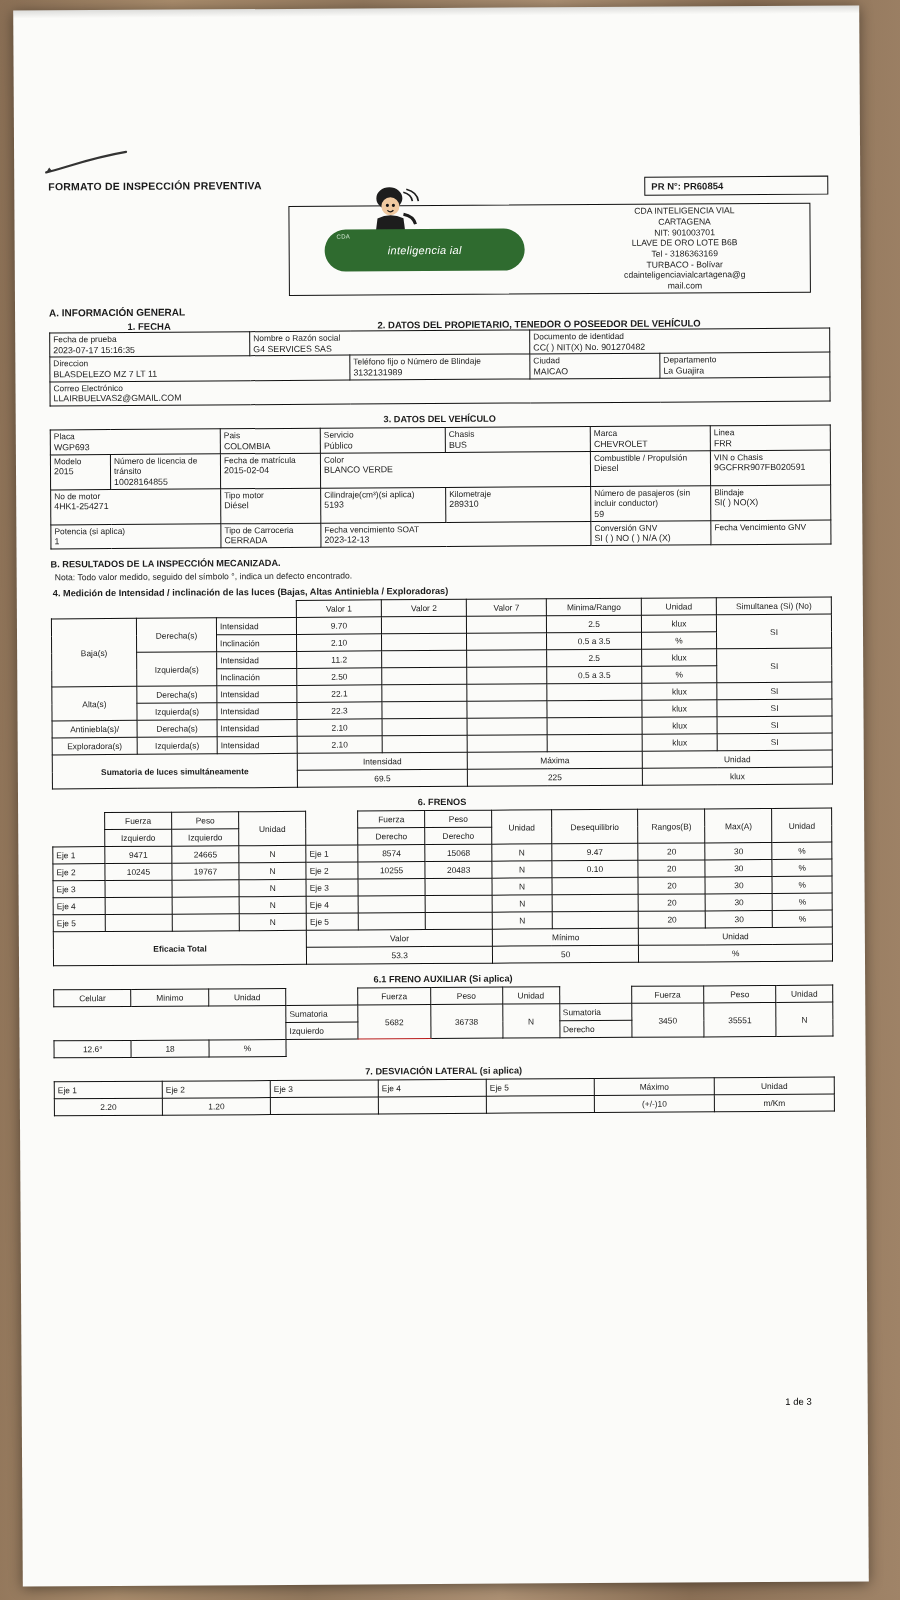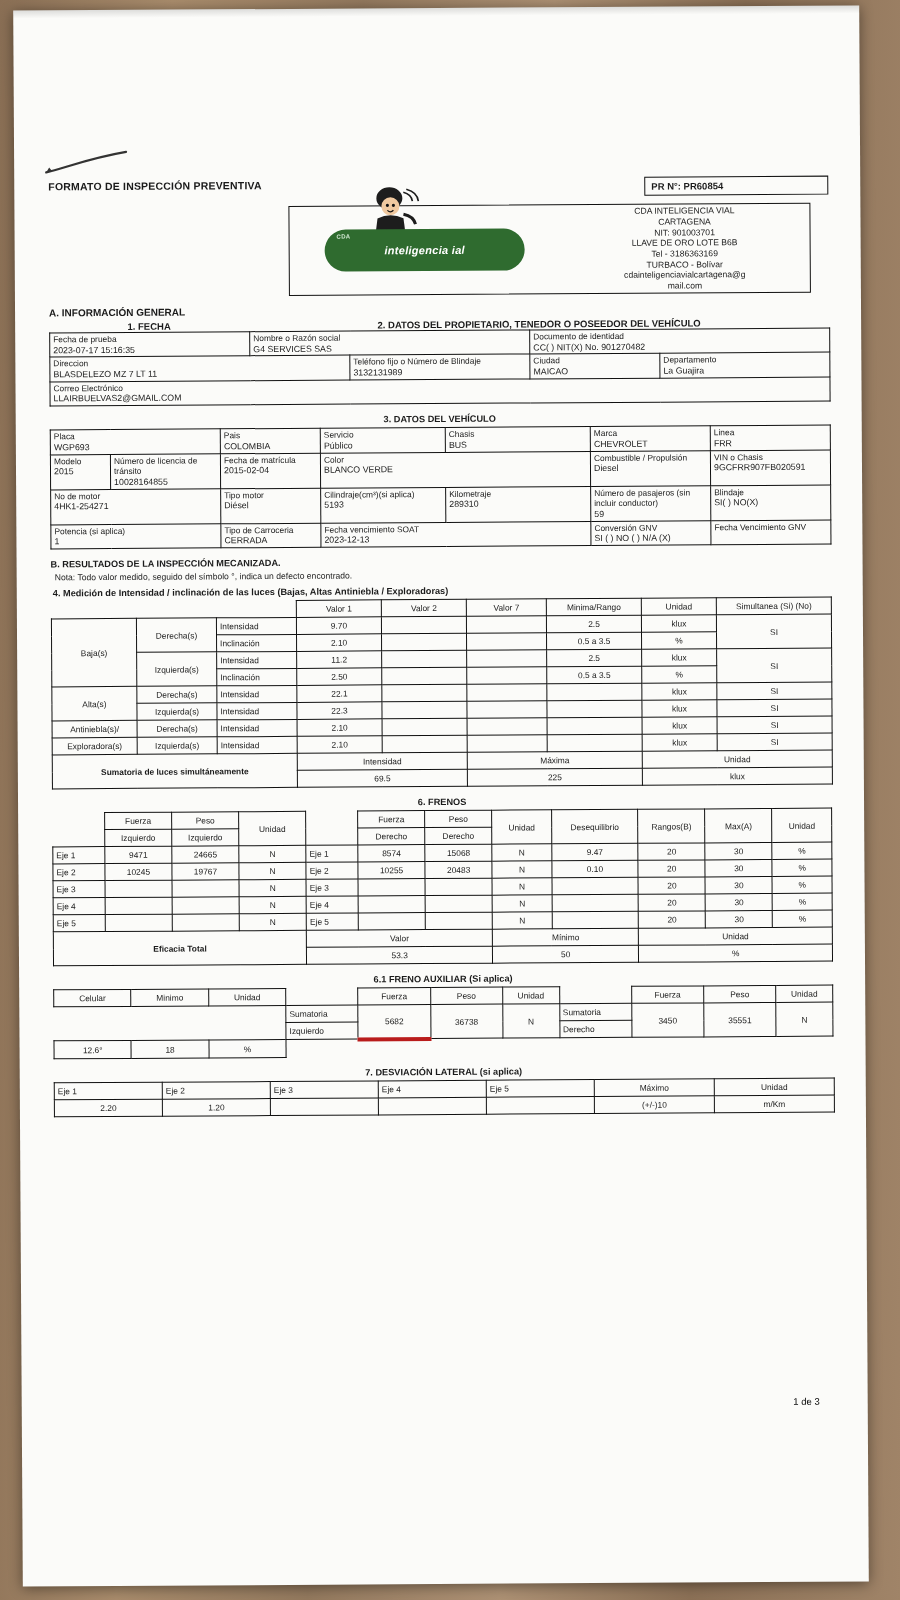--- a/index.html
+++ b/index.html
@@ -45,41 +45,41 @@
     display:flex;align-items:stretch;
     width:520px;margin-left:240px;height:88px;
   }
   .logo-left{width:270px;display:flex;align-items:center;justify-content:center;position:relative;}
   .logo-right{flex:1;display:flex;flex-direction:column;align-items:center;justify-content:center;font-size:8.6px;line-height:1.25;color:#222;text-align:center;}
   .logo-badge{
     position:relative;width:200px;height:42px;border-radius:21px;
     background:#2f6b2f;
     display:flex;align-items:center;justify-content:center;
   }
-  .logo-badge span{color:#fff;font-size:11px;font-style:italic;font-weight:bold;letter-spacing:.3px;}
+  .logo-badge span{color:#fff;font-size:11px;font-style:italic;font-weight:normal;letter-spacing:.3px;}
   .logo-badge .cda{position:absolute;left:12px;top:4px;font-size:6px;color:#cfe6cf;font-style:normal;}
   .mascot{
     position:absolute;left:70px;top:-22px;width:64px;height:60px;
   }
 
   .sec-title{font-size:10px;font-weight:bold;margin:10px 0 3px 0;}
 
   table.g{border-collapse:collapse;width:100%;table-layout:fixed;}
   table.g td{border:1px solid #111;padding:1px 3px;vertical-align:top;font-size:8.6px;line-height:1.25;height:13px;}
   .lbl{font-size:8.4px;}
   .val{font-size:8.8px;}
 
   table.m{border-collapse:collapse;width:100%;table-layout:fixed;}
   table.m td,table.m th{border:1px solid #111;font-size:8.4px;padding:1px 3px;text-align:center;height:14px;font-weight:normal;}
   table.m td.l{text-align:left;}
 
   .note{font-size:8.6px;margin:2px 0 6px 4px;}
   .capt{text-align:center;font-weight:bold;font-size:9.2px;margin:10px 0 3px 0;}
   .capt-l{font-weight:bold;font-size:9.2px;margin:10px 0 3px 0;}
-  .pagenum{position:absolute;right:48px;bottom:175px;font-size:9.5px;}
+  .pagenum{position:absolute;right:56px;bottom:175px;font-size:9.5px;}
   .pen{
     position:absolute;left:30px;top:140px;width:90px;height:26px;
   }
   .shadowtop{position:absolute;left:0;top:0;right:0;height:8px;background:linear-gradient(180deg,rgba(0,0,0,.12),rgba(0,0,0,0));}
 </style>
 </head>
 <body>
 
 <div class="desk"></div>
 <div class="desk2"></div>
@@ -578,21 +578,21 @@
         <td style="border:none"></td>
         <td>Fuerza</td>
         <td>Peso</td>
         <td>Unidad</td>
       </tr>
       <tr>
         <td rowspan="2" style="border:none"></td>
         <td rowspan="2" style="border:none"></td>
         <td rowspan="2" style="border:none"></td>
         <td class="l">Sumatoria</td>
-        <td rowspan="2" style="border-bottom:4px solid #b91c1c">5682</td>
+        <td rowspan="2" style="border-bottom:1px solid #b91c1c">5682</td>
         <td rowspan="2">36738</td>
         <td rowspan="2">N</td>
         <td class="l">Sumatoria</td>
         <td rowspan="2">3450</td>
         <td rowspan="2">35551</td>
         <td rowspan="2">N</td>
       </tr>
       <tr>
         <td class="l">Izquierdo</td>
         <td class="l">Derecho</td>

